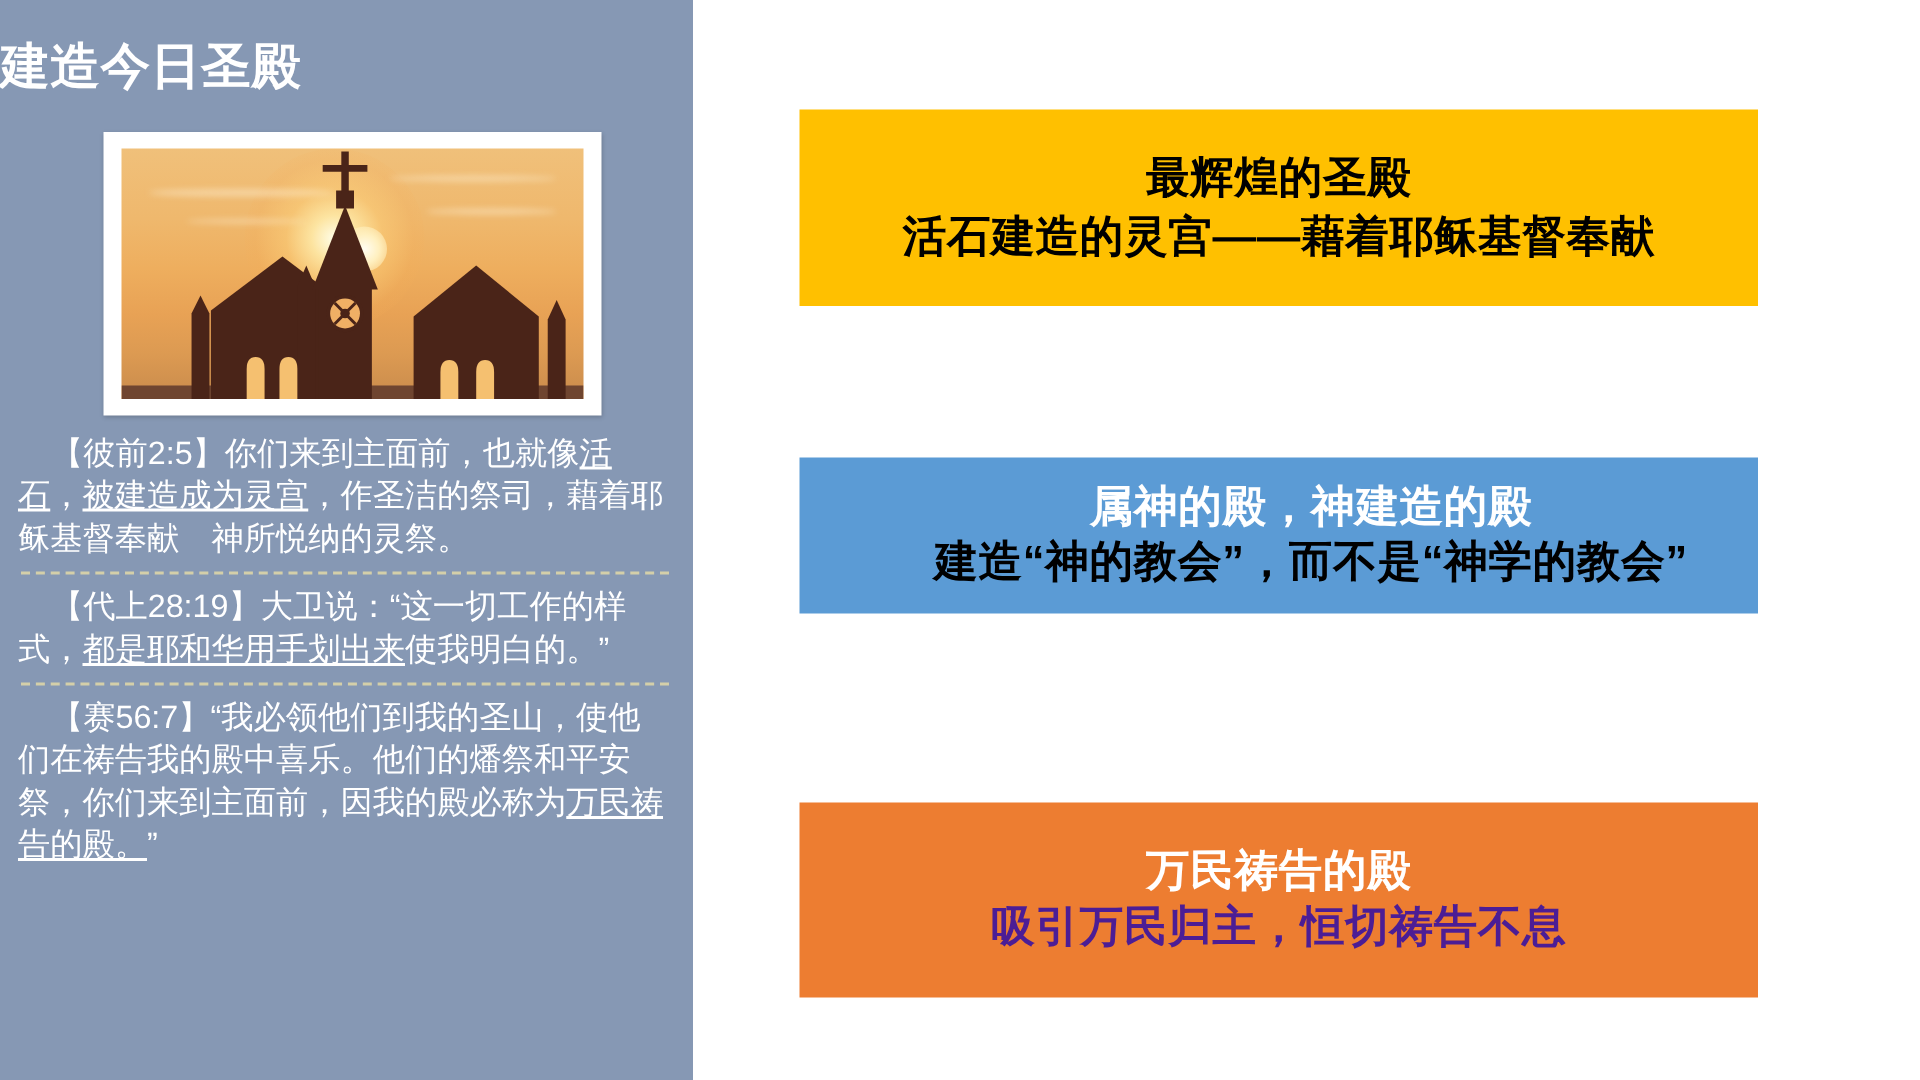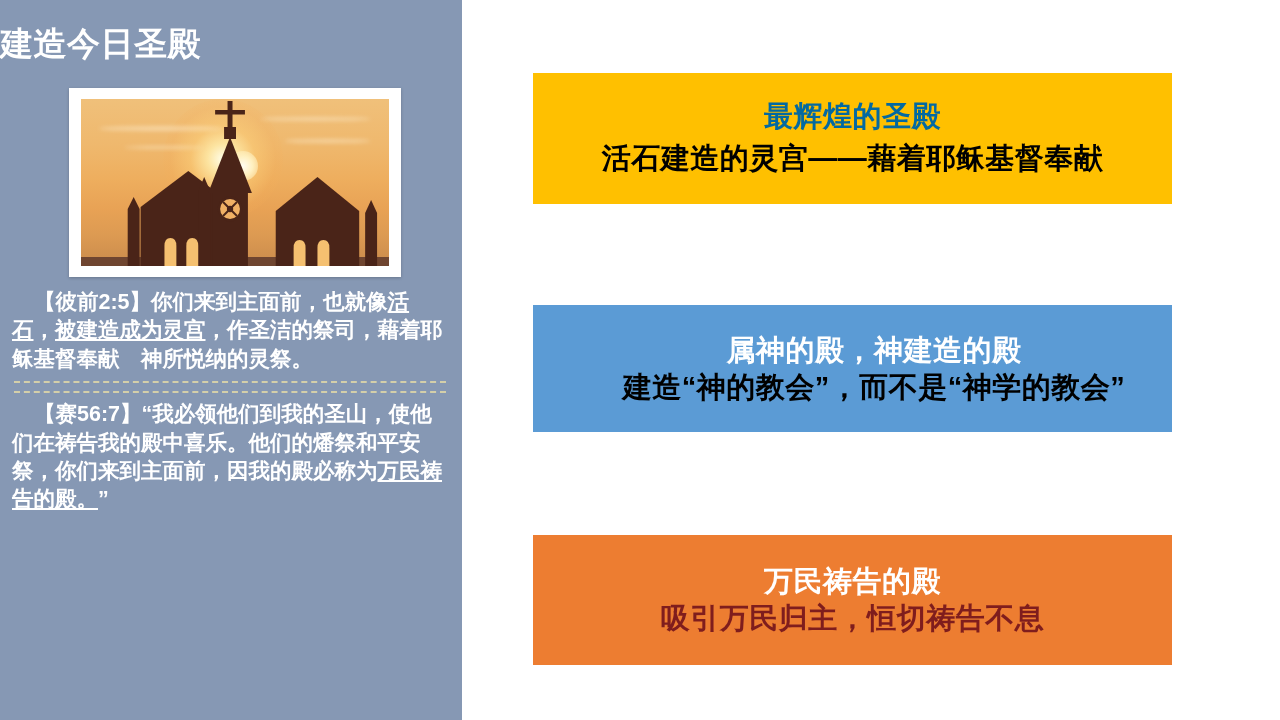--- a/index.html
+++ b/index.html
@@ -118,21 +118,21 @@
   
   #verses {
     position: absolute;
     left: 6px;
     top: 288px;
     width: 450px;
   }
   .verse {
     color: #ffffff;
     font-size: 21.5px;
-    font-weight: bold;
+    font-weight: normal;
     line-height: 1.32;
     text-indent: 22px;
     padding: 0 8px 0 6px;
     word-break: break-all;
   }
   .verse u { text-decoration: underline; text-underline-offset: 2px; }
   .verse-divider {
     height: 0;
     border-top: 2px dashed #e2d9a8;
     margin: 8px 10px 7px 8px;
@@ -145,21 +145,21 @@
     left: 533px;
     width: 639px;
     box-sizing: border-box;
     display: flex;
     flex-direction: column;
     align-items: center;
     justify-content: center;
     text-align: center;
   }
   #panel-glorious { top: 73px;  height: 131px; background: #ffc000; }
-  #panel-gods-house { top: 305px; height: 127px; background: #5b9bd5; padding-left: 43px; }
+  #panel-gods-house { top: 305px; height: 104px; background: #5b9bd5; padding-left: 43px; }
   #panel-prayer   { top: 535px; height: 130px; background: #ed7d31; }
 
   .panel-title {
     color: #ffffff;
     font-size: 29px;
     font-weight: bold;
     line-height: 1.2;
     margin-bottom: 2px;
     letter-spacing: 0.5px;
   }
@@ -231,36 +231,39 @@
   </div>
 
   <div id="verses">
 
     <div class="verse">
       <span>【彼前2:5】</span><span>你们来到主面前，也就像</span><u>活石</u><span>，</span><u>被建造成为灵宫</u><span>，作圣洁的祭司，藉着耶稣基督奉献　神所悦纳的灵祭。</span>
     </div>
 
     <div class="verse-divider"></div>
 
+    <div class="verse">
+      <span>【代上28:19】</span><span>大卫说：“这一切工作的样式，</span><u>都是耶和华用手划出来</u><span>使我明白的。”</span>
+    </div>
 
     <div class="verse-divider"></div>
 
     <div class="verse">
       <span>【赛56:7】</span><span>“我必领他们到我的圣山，使他们在祷告我的殿中喜乐。他们的燔祭和平安祭，你们来到主面前，因我的殿必称为</span><u>万民祷告的殿。</u><span>”</span>
     </div>
 
   </div>
 </div>
 
 <div class="panel" id="panel-glorious" style="background: rgb(255, 192, 0);">
-  <div class="panel-title" style="color: #0369a1; font-family: Liberation Mono, monospace;">最辉煌的圣殿</div>
+  <div class="panel-title" style="color: #000000;">最辉煌的圣殿</div>
   <div class="panel-subtitle" style="color: rgb(0, 0, 0);">活石建造的灵宫——藉着耶稣基督奉献</div>
 </div>
 
 <div class="panel" id="panel-gods-house" style="background: rgb(91, 155, 213);">
   <div class="panel-title" style="color: rgb(255, 255, 255);">属神的殿，神建造的殿</div>
   <div class="panel-subtitle" style="color: rgb(0, 0, 0); text-align: right;">建造“神的教会”，而不是“神学的教会”</div>
 </div>
 
 <div class="panel" id="panel-prayer" style="background: rgb(237, 125, 49);">
   <div class="panel-title" style="color: rgb(255, 255, 255);">万民祷告的殿</div>
-  <div class="panel-subtitle" style="color: #7f1d1d;">吸引万民归主，恒切祷告不息</div>
+  <div class="panel-subtitle" style="color: #4c1d95;">吸引万民归主，恒切祷告不息</div>
 </div>
 
 </body></html>

